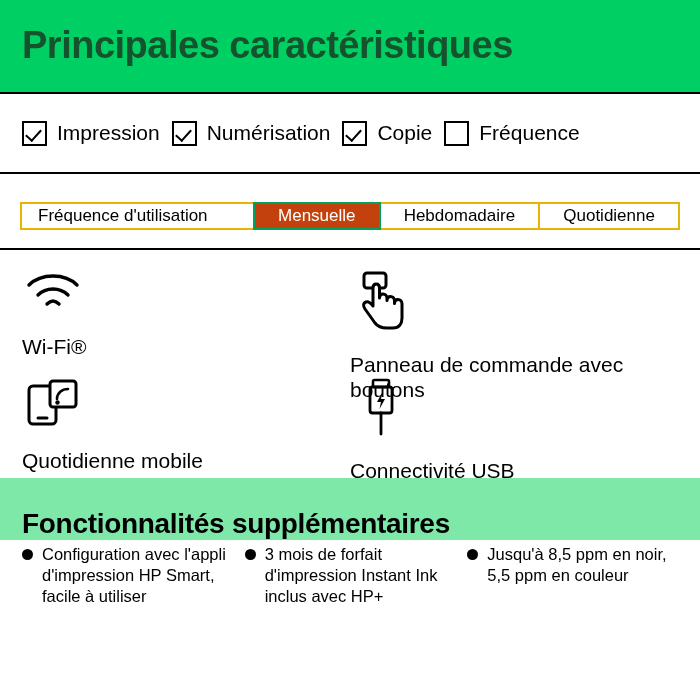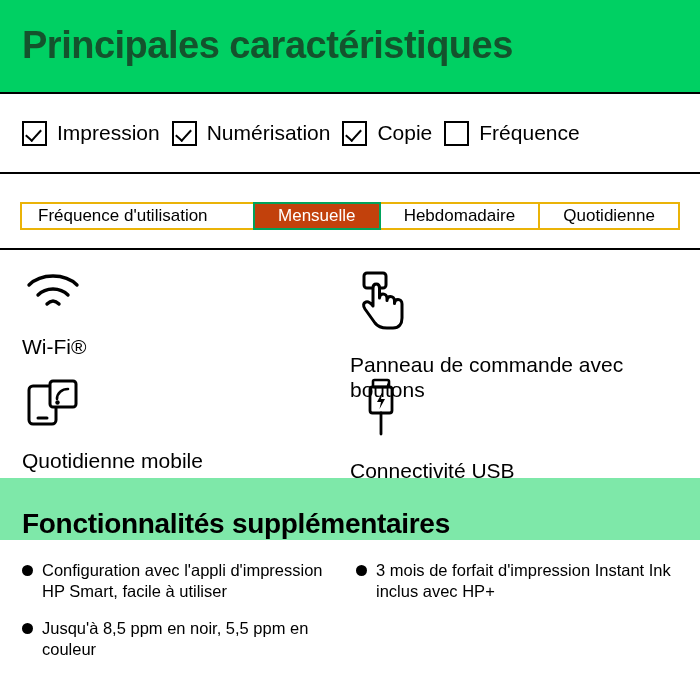--- a/index.html
+++ b/index.html
@@ -170,24 +170,24 @@
   .sub-title {
     font-size: 28px;
     font-weight: bold;
     letter-spacing: -0.3px;
     white-space: nowrap;
   }
 
   
   .bullets {
     flex: 1 1 auto;
-    padding: 20px 20px 10px 22px;
+    padding: 4px 20px 10px 22px;
     box-sizing: border-box;
     display: grid;
-    grid-template-columns: 1fr 1fr;
+    grid-template-columns: 1fr 1fr 1fr;
     column-gap: 10px;
     row-gap: 16px;
     align-content: start;
   }
   .bullet {
     display: flex;
     align-items: flex-start;
     gap: 9px;
   }
   .dot {

